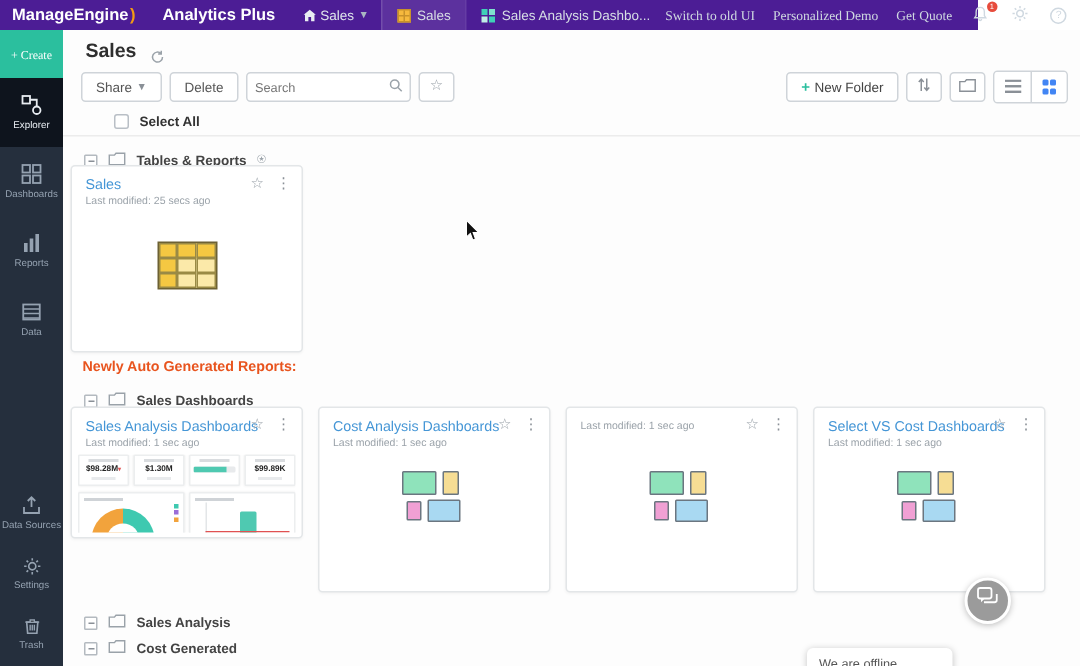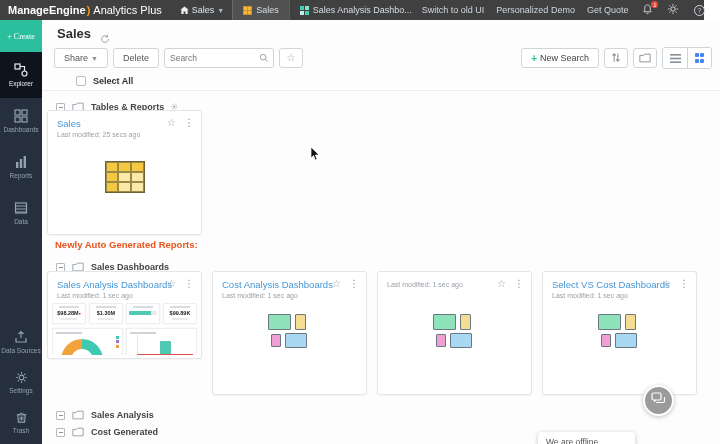--- a/index.html
+++ b/index.html
@@ -1,36 +1,36 @@
 <!DOCTYPE html>
 <html><head>
 <meta charset="utf-8">
 <style>
   * { margin:0; padding:0; box-sizing:border-box; }
   html,body { width:720px; height:444px; overflow:hidden; font-family:"Liberation Sans",sans-serif; background:#fff; }
 
   
-  .topbar { position:absolute; top:0; left:0; width:704px; height:20px; background:#404040; display:flex; align-items:center; color:#c7d1da; font-size:9px; z-index:30; }
+  .topbar { position:absolute; top:0; left:0; width:652px; height:20px; background:#4c1d95; display:flex; align-items:center; color:#c7d1da; font-size:9px; z-index:30; }
   .logo { padding:0 10px 0 8px; font-size:11px; font-weight:bold; color:#fff; white-space:nowrap; display:flex; align-items:center; }
   .logo .accent { color:#f39c12; font-weight:bold; margin:0 1px; }
-  .logo .product { font-weight:normal; color:#fff; margin-left:2px;text-align:center; }
+  .logo .product { font-weight:bold; color:#fff; margin-left:17px;text-align:center; }
   .ws-switch { display:flex; align-items:center; gap:3px; padding:0 8px; height:20px; cursor:pointer; color:#dfe6ec; }
   .ws-switch svg { display:block; }
   .caret { font-size:7px; color:#aab6c2; }
   .tab { display:flex; align-items:center; gap:4px; height:20px; padding:0 10px; border-left:1px solid rgba(255,255,255,.14); color:#d7dee5; cursor:pointer; white-space:nowrap; }
   .tab.active { background:rgba(255,255,255,.09); }
   .mini-table-icon { width:9px; height:9px; background:#f6b93d; border:1px solid #c8922a; position:relative; }
   .mini-table-icon::after { content:""; position:absolute; left:0; top:3px; right:0; height:1px; background:#c8922a; }
   .mini-table-icon::before { content:""; position:absolute; top:0; bottom:0; left:3px; width:1px; background:#c8922a; }
   .mini-dash-icon { width:9px; height:9px; display:grid; grid-template-columns:4px 4px; grid-template-rows:4px 4px; gap:1px; }
   .mini-dash-icon i { background:#3fd0b7; }
   .mini-dash-icon i:nth-child(2) { background:#7fe0cd; }
   .mini-dash-icon i:nth-child(3) { background:#bfeee6; }
   .topbar-right { margin-left:auto; display:flex; align-items:center; gap:12px; padding-right:8px; }
-  .top-link { color:#cfd8e0; cursor:pointer; white-space:nowrap; }
+  .top-link { color:#cfd8e0; cursor:pointer; white-space:nowrap;font-family:Liberation Serif, serif; }
   .icon-btn { position:relative; width:14px; height:14px; display:flex; align-items:center; justify-content:center; cursor:pointer; color:#cfd8e0; }
   .badge { position:absolute; top:-2px; right:-4px; background:#e74c3c; color:#fff; font-size:5px; min-width:7px; height:7px; border-radius:4px; display:flex; align-items:center; justify-content:center; padding:0 1px; }
   .help-circle { width:11px; height:11px; border:1px solid #cfd8e0; border-radius:50%; font-size:7px; display:flex; align-items:center; justify-content:center; }
 
   
   .sidebar { position:absolute; top:20px; left:0; width:42px; height:424px; background:#252f3d; z-index:20; display:flex; flex-direction:column; }
   .create-btn { width:42px; height:32px; background:#2bbf9e; color:#fff; font-size:8px; border:none; cursor:pointer; font-family:Liberation Serif, serif; }
   .nav-item { width:42px; height:46px; display:flex; flex-direction:column; align-items:center; justify-content:center; gap:3px; color:#95a2b1; font-size:6.5px; cursor:pointer; text-align:center; }
   .nav-item.active { background:#0e141d; color:#e8edf2; }
   .nav-item svg { display:block; }
@@ -274,21 +274,21 @@
             <path d="M7.6 7.6 L10.6 10.6" stroke="#9aa2a9" stroke-width="1.2"></path>
           </svg></span>
     </div>
     <span class="sq-btn">
         <span class="star">☆</span>
       </span>
 
     <div class="toolbar-right">
       <button class="btn new-folder">
           <span class="plus">+</span>
-          <span>New Search</span>
+          <span>New Folder</span>
         </button>
       <span class="sq-btn">
           <span><svg width="10" height="11" viewBox="0 0 10 12">
               <path d="M3 10.5 V2 M1.2 4 L3 2 L4.8 4" fill="none" stroke="#8a9097" stroke-width="1.1"></path>
               <path d="M7 1.5 V10 M5.2 8 L7 10 L8.8 8" fill="none" stroke="#8a9097" stroke-width="1.1"></path>
             </svg></span>
         </span>
       <span class="sq-btn">
           <span><svg width="12" height="10" viewBox="0 0 14 11">
               <path d="M1 2.5 H5 L6.2 1 H13 V10 H1 Z" fill="none" stroke="#8a9097" stroke-width="1.1"></path>

